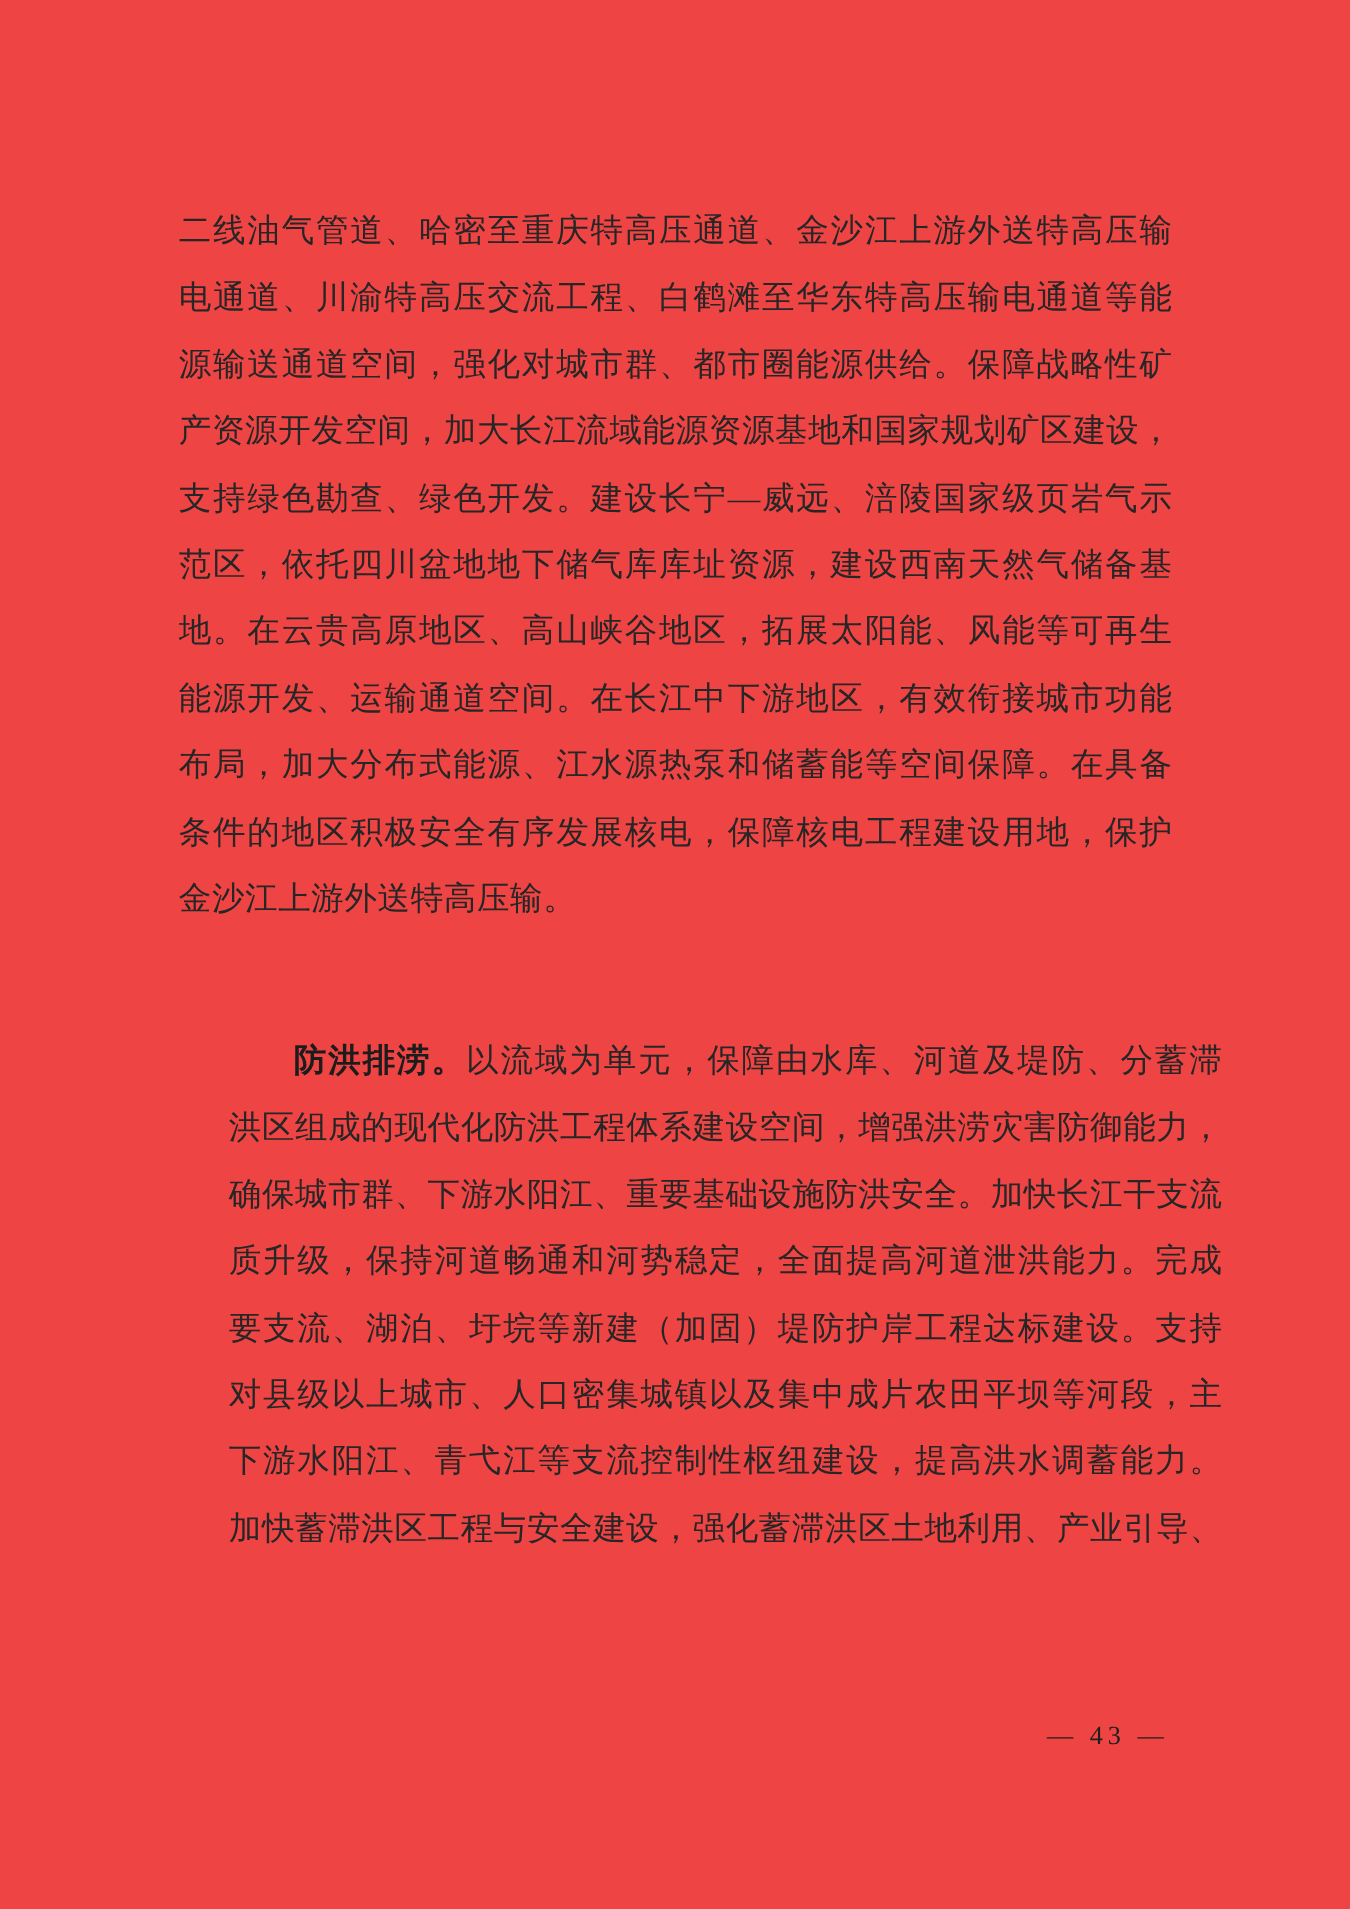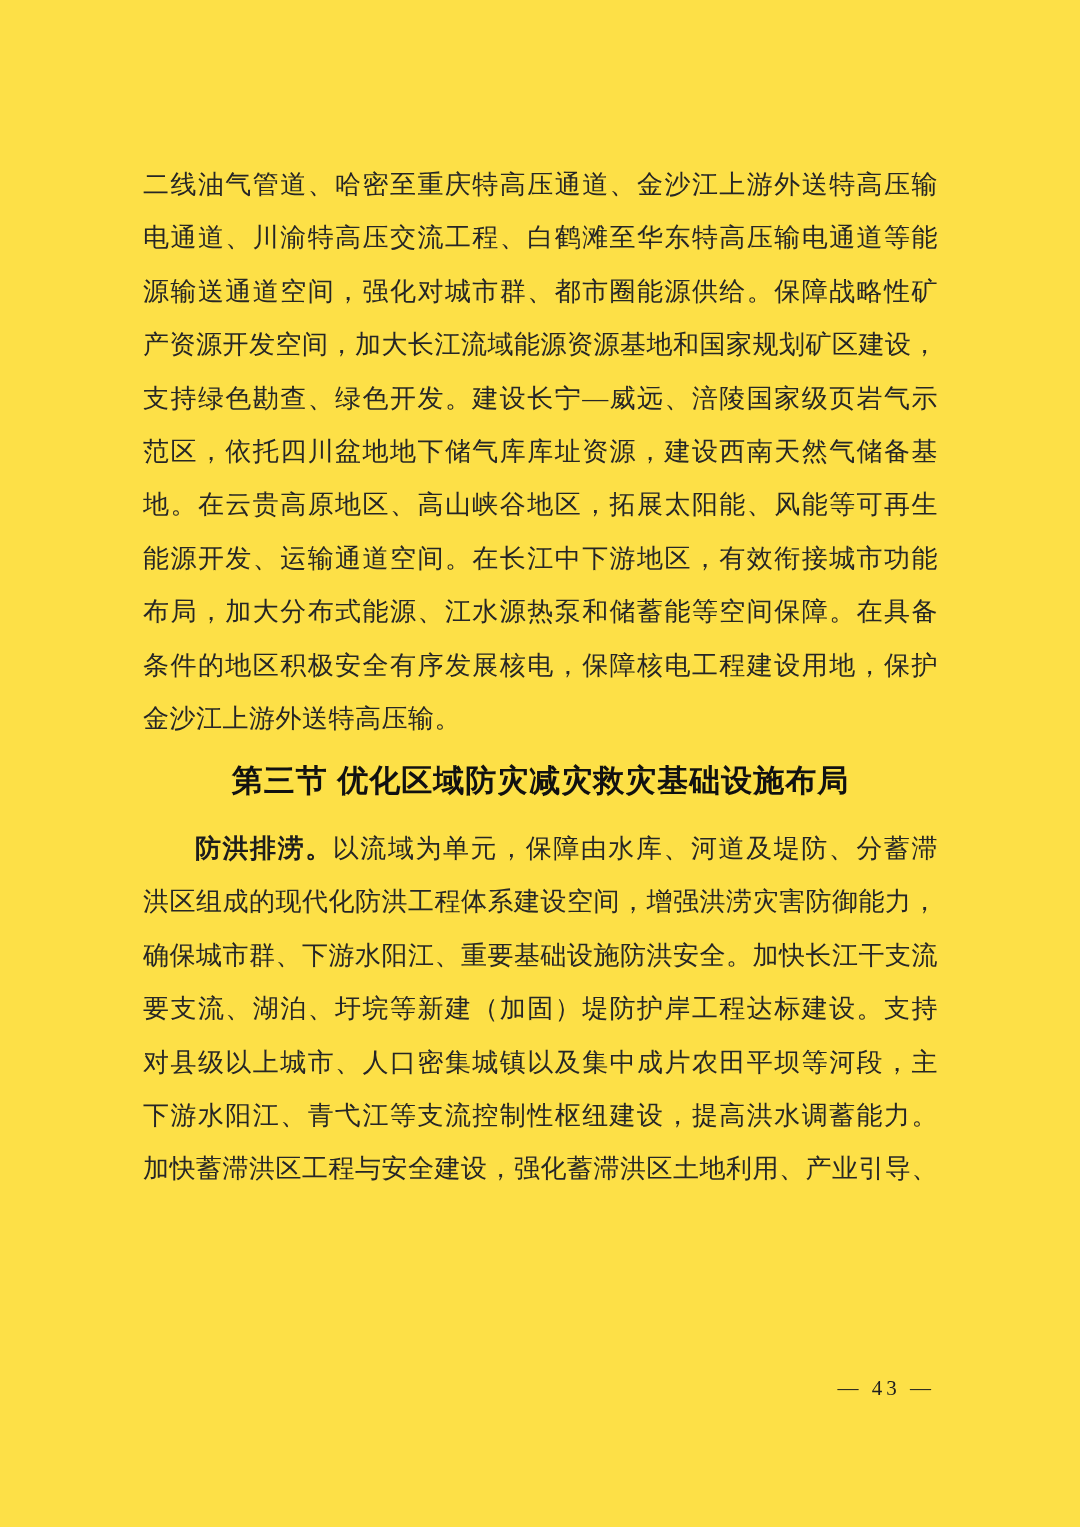--- a/index.html
+++ b/index.html
@@ -4,21 +4,21 @@
 <style>
   html, body {
     margin: 0;
     padding: 0;
     background: #ffffff;
   }
   .page {
     position: relative;
     width: 1080px;
     height: 1527px;
-    background: #fde047;
+    background: #ef4444;
     font-family: "Liberation Serif", "DejaVu Serif", serif;
     color: #262626;
     overflow: hidden;
   }
   .textblock {
     position: absolute;
     left: 143px;
     width: 795px;
   }
   .line {
@@ -35,21 +35,21 @@
     text-align-last: left;
   }
   .line.first-indent {
     text-indent: 2em;
   }
   .lead-bold {
     font-weight: 700;
     color: #1c1c1c;
   }
   #para1 { top: 158px; }
-  #para2 { top: 822px; }
+  #para2 { top: 822px; margin-left: 40px; }
   .section-heading {
     position: absolute;
     top: 752px;
     left: 143px;
     width: 795px;
     height: 58px;
     line-height: 58px;
     margin: 0;
     text-align: center;
     font-family: "Liberation Sans", "DejaVu Sans", sans-serif;
@@ -82,26 +82,26 @@
     <div class="line">产资源开发空间，加大长江流域能源资源基地和国家规划矿区建设，</div>
     <div class="line">支持绿色勘查、绿色开发。建设长宁—威远、涪陵国家级页岩气示</div>
     <div class="line">范区，依托四川盆地地下储气库库址资源，建设西南天然气储备基</div>
     <div class="line">地。在云贵高原地区、高山峡谷地区，拓展太阳能、风能等可再生</div>
     <div class="line">能源开发、运输通道空间。在长江中下游地区，有效衔接城市功能</div>
     <div class="line">布局，加大分布式能源、江水源热泵和储蓄能等空间保障。在具备</div>
     <div class="line">条件的地区积极安全有序发展核电，保障核电工程建设用地，保护</div>
     <div class="line para-end">金沙江上游外送特高压输。</div>
   </div>
 
-  <h2 class="section-heading">第三节 优化区域防灾减灾救灾基础设施布局</h2>
 
   <div class="textblock" id="para2">
     <div class="line first-indent"><span class="lead-bold">防洪排涝。</span><span>以流域为单元，保障由水库、河道及堤防、分蓄滞</span></div>
     <div class="line">洪区组成的现代化防洪工程体系建设空间，增强洪涝灾害防御能力，</div>
     <div class="line">确保城市群、下游水阳江、重要基础设施防洪安全。加快长江干支流</div>
+    <div class="line">质升级，保持河道畅通和河势稳定，全面提高河道泄洪能力。完成</div>
     <div class="line">要支流、湖泊、圩垸等新建（加固）堤防护岸工程达标建设。支持</div>
     <div class="line">对县级以上城市、人口密集城镇以及集中成片农田平坝等河段，主</div>
     <div class="line">下游水阳江、青弋江等支流控制性枢纽建设，提高洪水调蓄能力。</div>
     <div class="line">加快蓄滞洪区工程与安全建设，强化蓄滞洪区土地利用、产业引导、</div>
   </div>
 
   <div class="page-number">— 43 —</div>
 
 </div>
 

